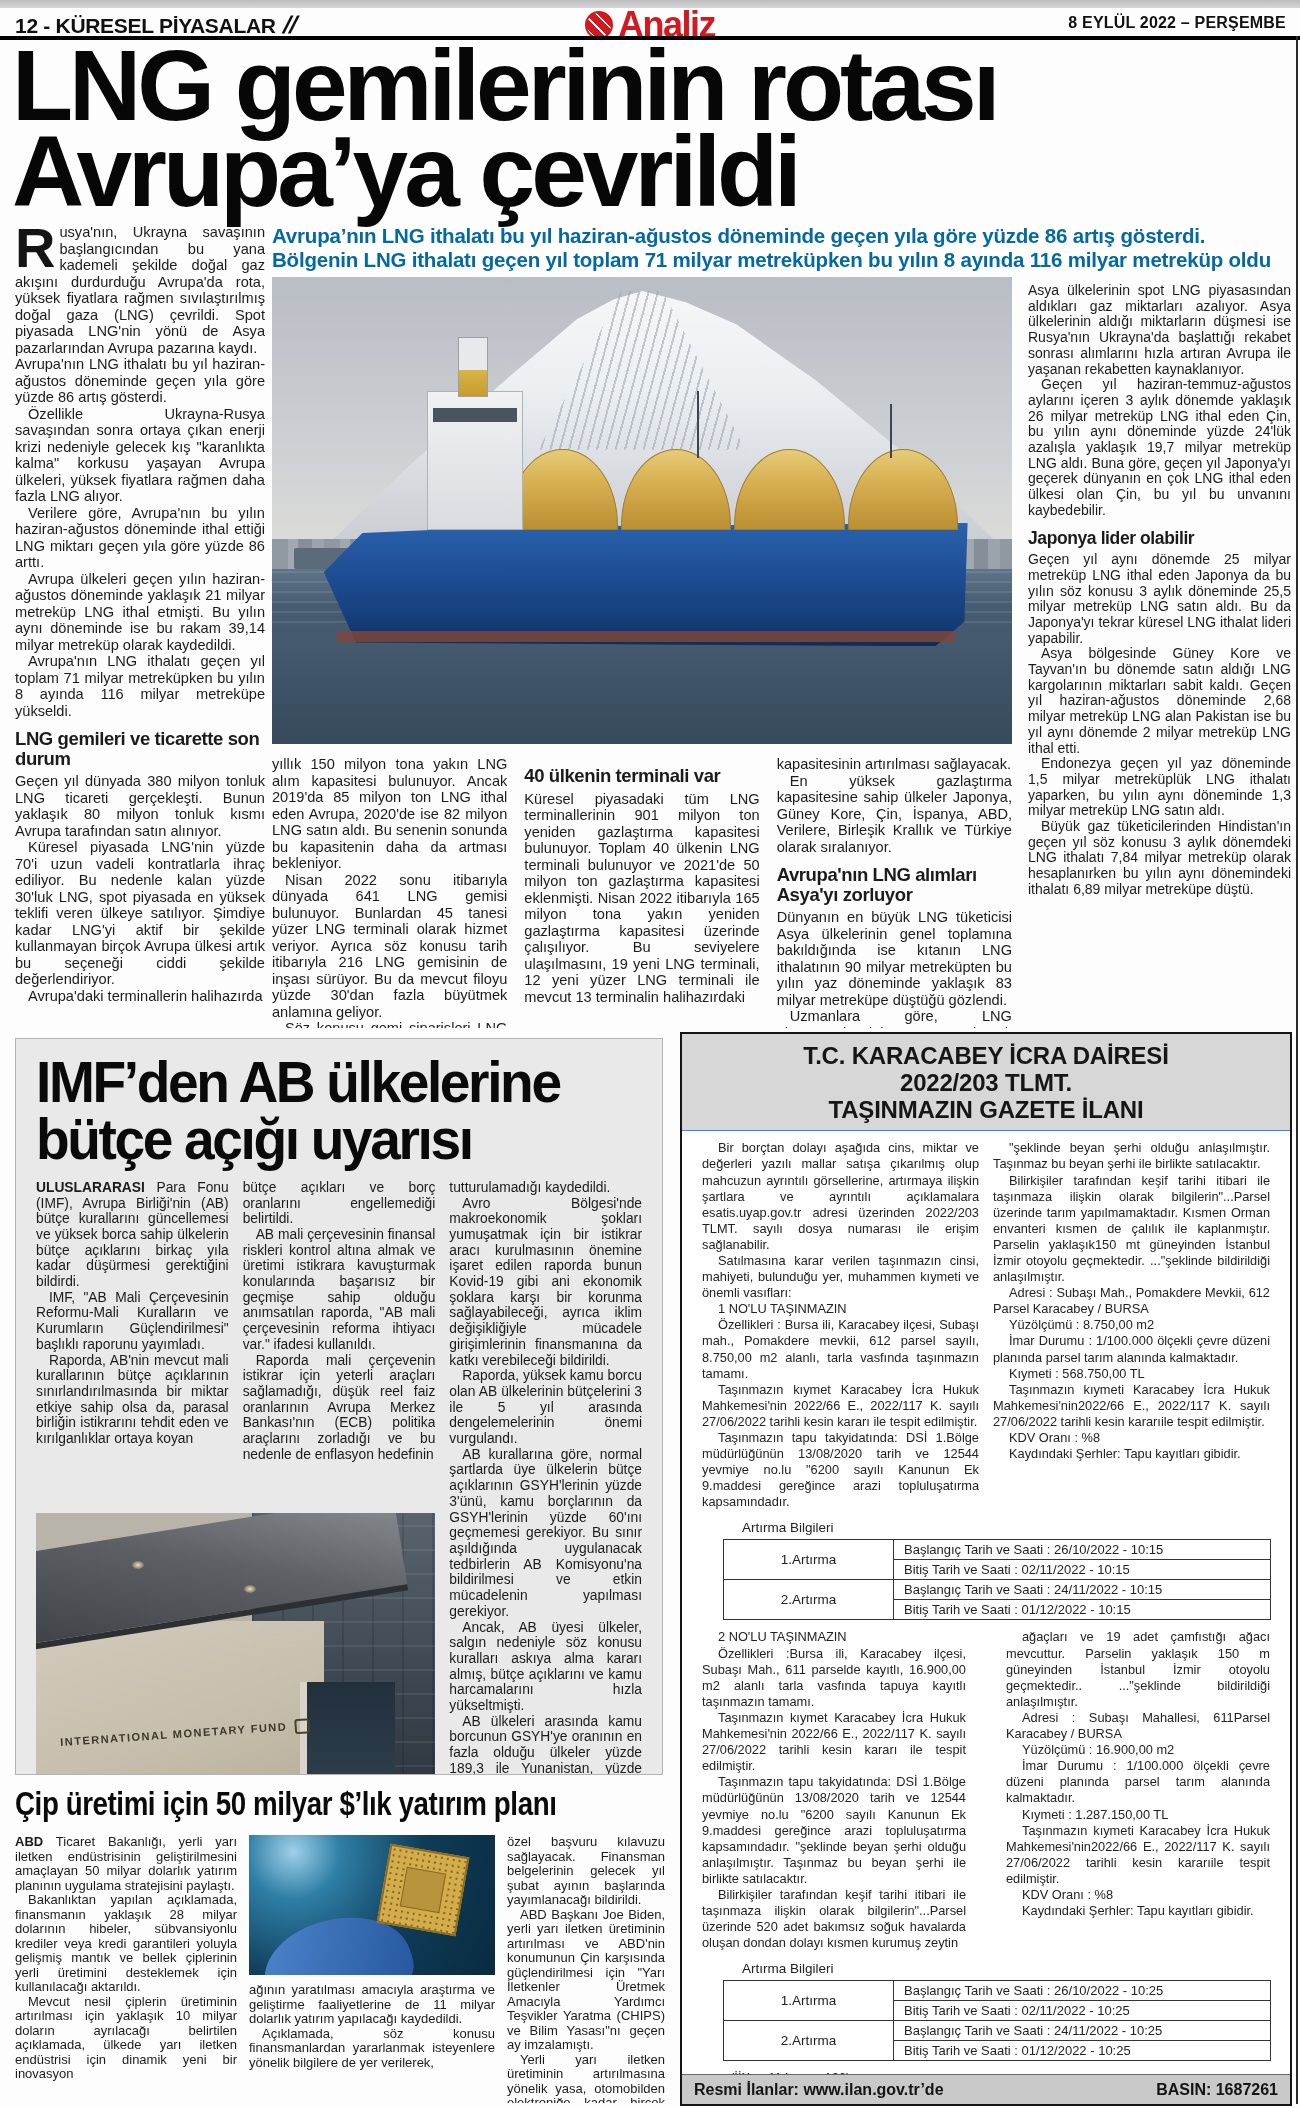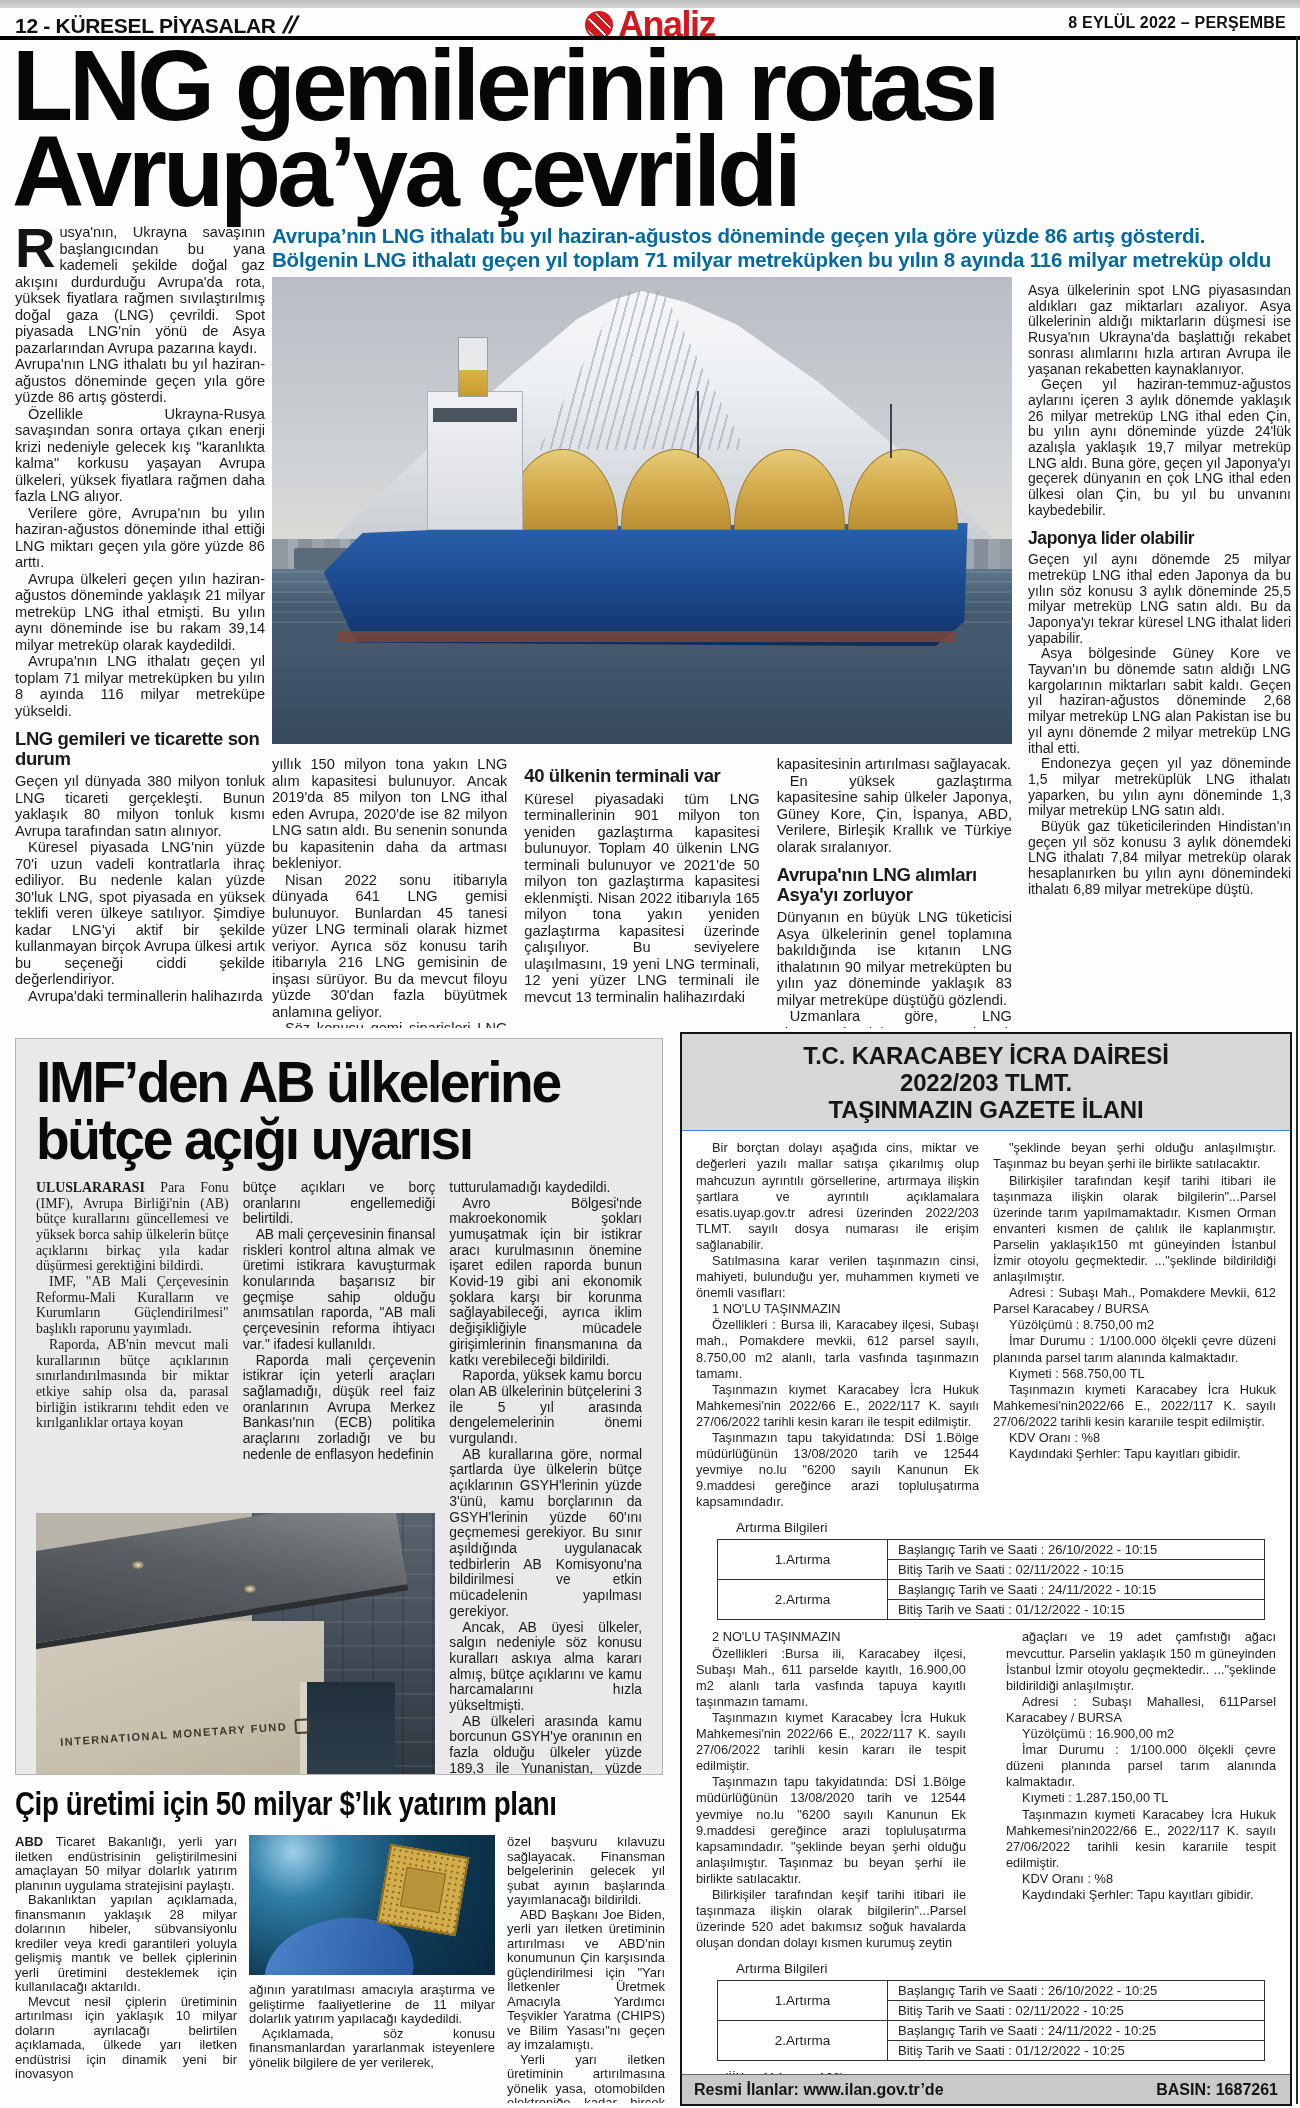--- a/index.html
+++ b/index.html
@@ -73,21 +73,21 @@
   .mast.m2 { left:88%; top:-12%; width:2px; height:24%; }
   .smallboat { position:absolute; left:3%; top:58%; width:8%; height:4.5%; background:#5c6b7a; border-radius:2px 6px 2px 2px; }
 
   
   .imf-panel { position:absolute; left:15px; top:1038px; width:648px; height:737px; background:#e9e9e9;
                border:1px solid #b3b3b3; padding:14px 20px 16px; overflow:hidden; }
   .imf-headline { font-size:58px; font-weight:bold; line-height:0.99; letter-spacing:-2.5px; color:#0a0a0a;
                transform:scaleX(0.95); transform-origin:left top; margin-bottom:12px; }
   .imf-grid { display:grid; grid-template-columns:1fr 1fr 1fr; grid-template-areas:"c1 c2 c3" "ph ph c3";
               column-gap:14px; row-gap:10px; }
-  .imf-c1 { grid-area:c1;font-family:Liberation Serif, serif; } .imf-c2 { grid-area:c2; } .imf-c3 { grid-area:c3; }
+  .imf-c1 { grid-area:c1; } .imf-c2 { grid-area:c2; } .imf-c3 { grid-area:c3; }
   .imf-panel .newscol { font-size:13.8px; line-height:15.7px; }
   .photo-imf { grid-area:ph; position:relative; height:302px; overflow:hidden; background:#b9b4a9; }
   .imf-glass { position:absolute; right:0; top:0; width:46%; height:100%;
                background:linear-gradient(180deg,#5a646e,#3d4751 55%,#2b333c),
                repeating-linear-gradient(90deg,rgba(255,255,255,.10) 0 2px,transparent 2px 26px); }
   .imf-glass-grid { position:absolute; right:0; top:0; width:46%; height:100%; opacity:.5;
                background:repeating-linear-gradient(0deg,rgba(255,255,255,.14) 0 2px,transparent 2px 24px),
                           repeating-linear-gradient(90deg,rgba(0,0,0,.25) 0 2px,transparent 2px 30px); }
   .imf-wall { position:absolute; left:0; bottom:0; width:72%; height:64%;
                background:linear-gradient(160deg,#d2cbbd 0%,#c6bfad 55%,#b4ac97 100%); }
@@ -115,21 +115,21 @@
   .cpu { position:absolute; right:13%; top:11%; width:80px; height:80px; transform:rotate(10deg);
                background:#d3ac4b; border:2px solid #8d6d22;
                background-image:radial-gradient(#86661e 1px,transparent 1.4px); background-size:6px 6px; }
   .cpu-core { position:absolute; inset:24%; background:#b8943c; border:1px solid #8a6a20; }
 
   
   .icra { position:absolute; left:680px; top:1032px; width:612px; height:1074px; border:2px solid #141414;
           background:#fff; overflow:hidden; }
   .icra-head { background:#d7d7d7; border-bottom:1px solid #3b82f6; text-align:center; padding:8px 4px 7px; }
   .icra-head div { font-size:24px; font-weight:bold; line-height:1.13; color:#161616; letter-spacing:-0.2px; }
-  .icra-body { padding:9px 14px 0; }
+  .icra-body { padding:9px 20px 0; }
   .icra-cols { display:flex; gap:14px; }
   .icra-col { flex:1; font-size:12.8px; line-height:16.1px; text-align:justify; color:#222; }
   .icra-col .para { text-indent:16px; }
   .auction-label { font-size:13.5px; color:#222; margin:10px 0 4px 40px; }
   .auction-table { border-collapse:collapse; width:548px; margin-left:21px; }
   .auction-table td { border:1px solid #333; font-size:13px; color:#222; padding:2px 10px; height:19px; }
   .auction-table .at-label { width:170px; text-align:center; font-size:13.5px; }
   .icra-notes { margin:8px 0 0 28px; font-size:13px; line-height:17px; color:#222; }
   .icra-footer { position:absolute; left:0; right:0; bottom:0; height:30px; background:#c9c9c9; border-top:1px solid #666;
           display:flex; justify-content:space-between; align-items:center; padding:0 12px; }

